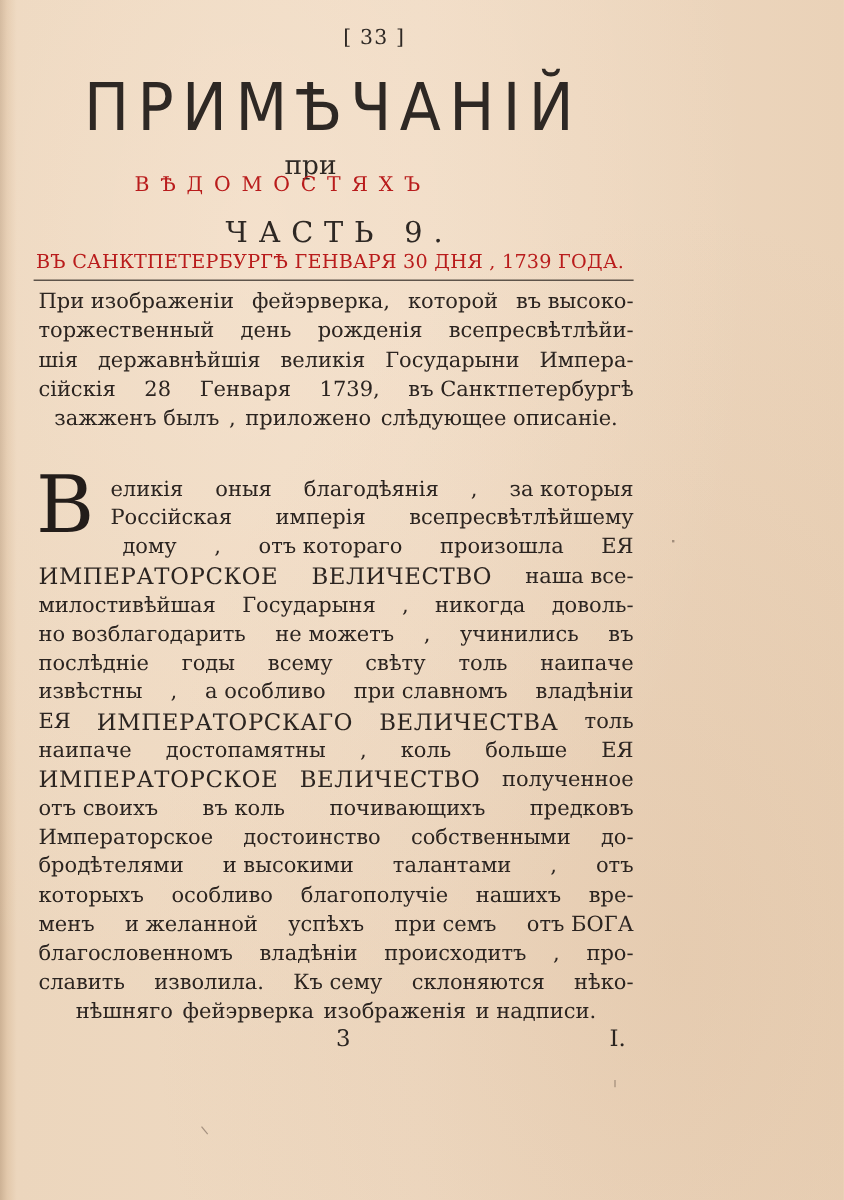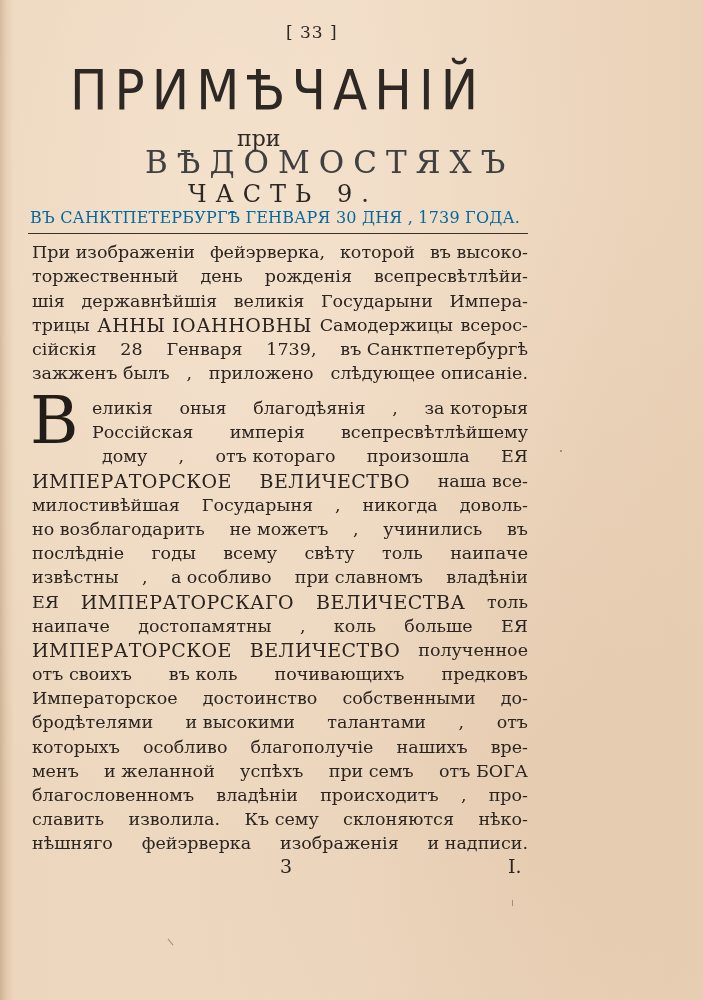--- a/index.html
+++ b/index.html
@@ -12,29 +12,29 @@
       linear-gradient(90deg, #cdb295 0px, #e2c8ab 6px, #ecd6bd 14px, #efdac3 50%, #ead2b8 100%);
     font-family: "DejaVu Serif", serif;
     color: #2b2420;
     position: relative;
   }
   .page { position: absolute; left: 0; top: 0; width: 703px; height: 1000px; }
   .abs { position: absolute; white-space: nowrap; }
   .pagenum { left: 250px; top: 22px; font-size: 17px; letter-spacing: 1px; color: #2e2824; margin-left: 36px; }
   .title { left: 70px; top: 58px; font-size: 50px; letter-spacing: 7px; font-family: "DejaVu Sans", sans-serif; font-weight: normal; color: #2e2824; transform: scaleY(1.1); transform-origin: left top; }
   .sub1 { left: 237px; top: 126px; font-size: 22px; color: #2e2824; }
-  .sub2 { left: 145px; top: 144px; font-size: 31px; letter-spacing: 9px; color: #404040; }
+  .sub2 { left: 112px; top: 144px; font-size: 17px; letter-spacing: 9px; color: #b91c1c; }
   .sub3 { left: 188px; top: 180px; font-size: 24px; letter-spacing: 9px; color: #2e2824; }
-  .dateline { left: 30px; top: 208px; font-size: 16px; color: #0369a1; letter-spacing: 0.2px; }
+  .dateline { left: 30px; top: 208px; font-size: 16px; color: #b91c1c; letter-spacing: 0.2px; }
   .rule { position: absolute; left: 28px; top: 233px; width: 500px; height: 0; border-top: 1.5px solid #3a322c; }
   .intro { position: absolute; left: 32px; top: 240px; width: 496px; font-size: 17.5px; line-height: 24.3px; }
   .body { position: absolute; left: 32px; top: 396px; width: 496px; font-size: 17.5px; line-height: 24.2px; }
   .line { display: flex; justify-content: space-between; white-space: nowrap; height: 24.2px; }
   .intro .line { height: 24.3px; }
-  .line.last { justify-content: space-between; gap: 8px; }
+  .line.last { justify-content: center; gap: 8px; }
   .line span { display: inline-block; }
   .caps { font-size: 19px; letter-spacing: 0.5px; }
   .indent { padding-left: 60px; gap: 16px; }
   .indent2 { padding-left: 70px; }
   .dropcap { position: absolute; left: 30px; top: 388px; font-size: 66px; line-height: 66px; font-family: "DejaVu Serif", serif; color: #231d1a; }
   .signature { left: 280px; top: 855px; font-size: 19px; color: #2a2420; }
   .catch { left: 508px; top: 855px; font-size: 19px; color: #2a2420; }
   .speck { position: absolute; background: #5a4a40; opacity: 0.5; }
 </style>
 </head>
@@ -64,26 +64,20 @@
         <span>всепресвѣтлѣйи-</span>
       </div>
       <div class="line">
         <span>шія</span>
         <span>державнѣйшія</span>
         <span>великія</span>
         <span>Государыни</span>
         <span>Импера-</span>
       </div>
       <div class="line">
-        <span>трицы</span>
-        <span class="caps">АННЫ ІОАННОВНЫ</span>
-        <span>Самодержицы</span>
-        <span>всерос-</span>
-      </div>
-      <div class="line">
         <span>сійскія</span>
         <span>28</span>
         <span>Генваря</span>
         <span>1739,</span>
         <span>въ Санктпетербургѣ</span>
       </div>
       <div class="line last">
         <span>зажженъ былъ</span>
         <span>,</span>
         <span>приложено</span>

